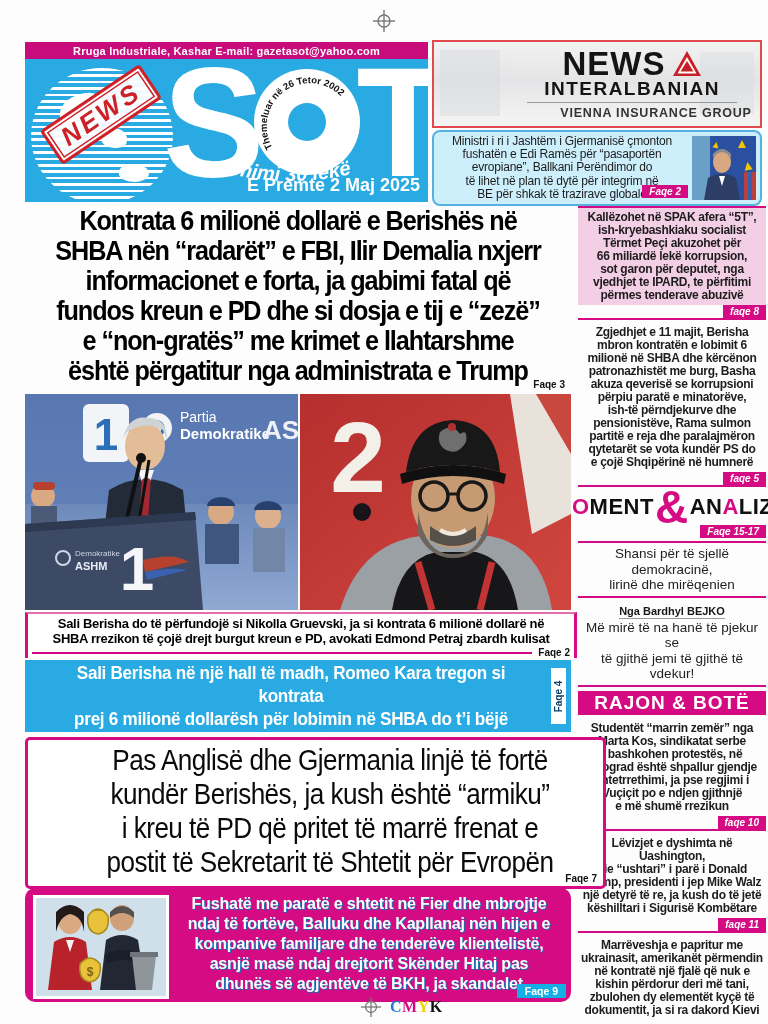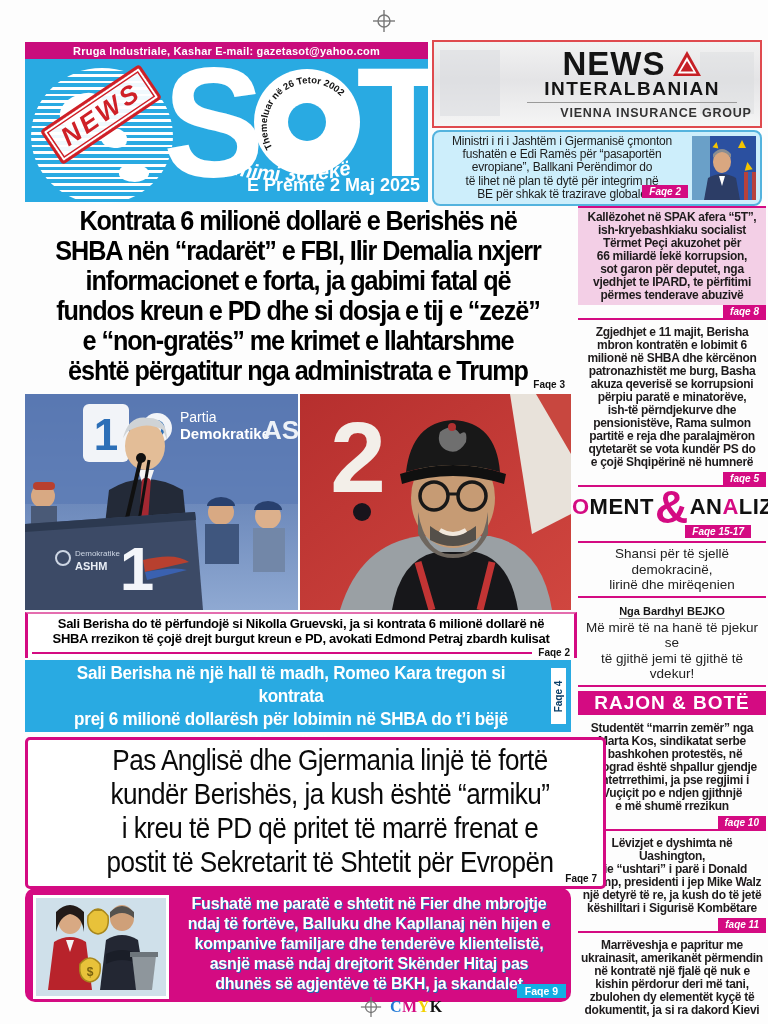--- a/index.html
+++ b/index.html
@@ -61,21 +61,21 @@
   .rcol{left:578px;top:206px;width:188px;}
   .rc-item{font-weight:700;font-size:12px;line-height:13px;text-align:center;color:#1e1b1c;
            letter-spacing:-.3px;padding:3px 0;}
   .rc-item.pink{background:#f3cfe6;border-top:2px solid #d40b82;}
   .badge-row{display:flex;justify-content:flex-end;border-bottom:2px solid #d40b82;margin-bottom:3px;}
   .koment{position:relative;margin-top:2px;padding-bottom:14px;}
   .koment-title{display:flex;align-items:center;justify-content:center;font-weight:700;
                 font-size:22px;color:#101010;letter-spacing:.5px;line-height:30px;}
   .koment-title .mag{color:#d40b82;}
   .koment-title .amp{font-size:46px;color:#d40b82;font-weight:700;line-height:34px;margin:0 1px;}
-  .koment .pbadge{position:absolute;right:15px;bottom:0;}
+  .koment .pbadge{position:absolute;right:0;bottom:0;}
   hr.mag{border:none;border-top:2px solid #d40b82;margin:3px 0;}
   .author{text-align:center;margin:2px 0 1px;}
   .author span{font-weight:700;font-size:11px;color:#161616;border-bottom:1px solid #9a9a9a;
                padding-bottom:1px;}
   .entry-text{font-size:13.5px;line-height:15.5px;color:#222;text-align:center;font-weight:400;}
   .rajon-strip{background:#d40b82;color:#fff;font-weight:700;font-size:19px;letter-spacing:1px;
                text-align:center;line-height:24px;margin:4px 0 4px;}
   
   .photoL{left:25px;top:394px;width:273px;height:216px;}
   .photoR{left:300px;top:394px;width:271px;height:216px;}

